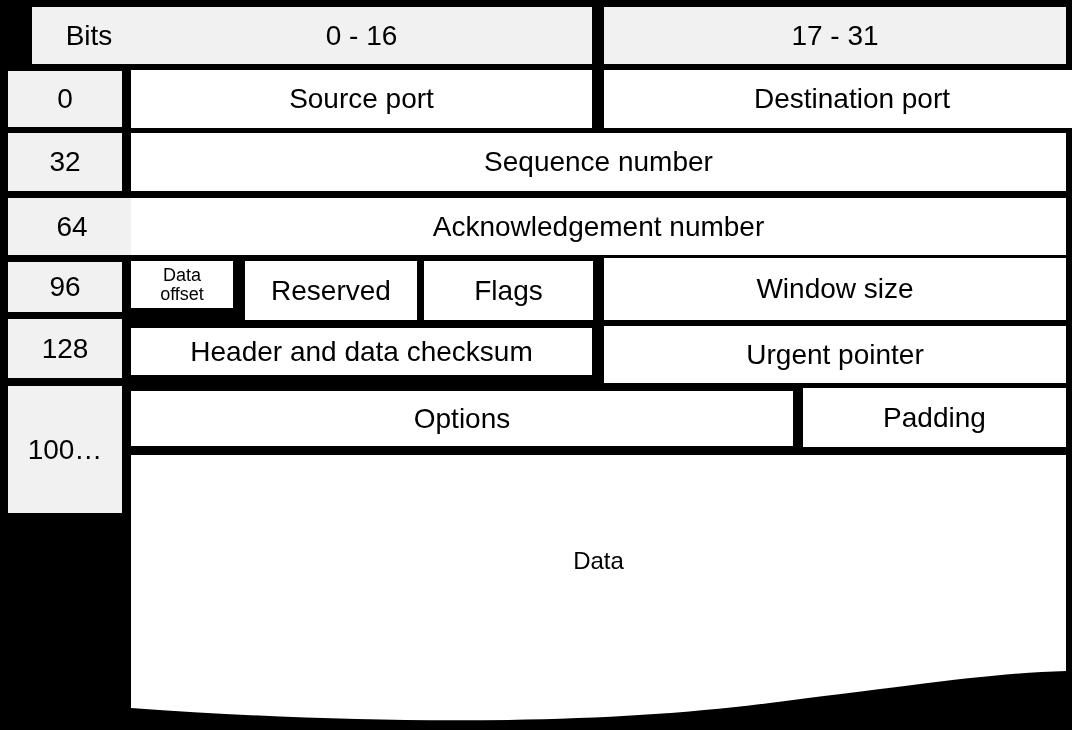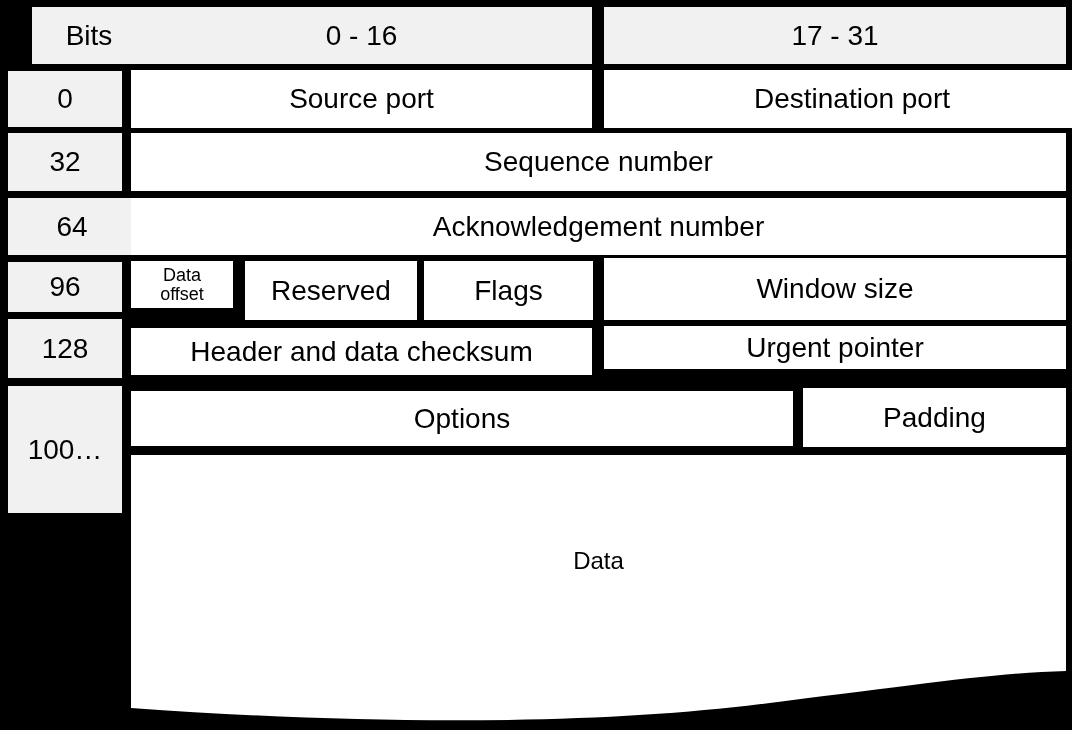--- a/index.html
+++ b/index.html
@@ -46,21 +46,21 @@
   #cell-source   { left: 131px; top: 70px;  width: 461px; height: 58px; }
   #cell-dest     { left: 604px; top: 70px;  width: 462px; height: 58px; padding-left: 17px; }
   #cell-seq      { left: 131px; top: 133px; width: 935px; height: 58px; }
   #cell-ack      { left: 131px; top: 198px; width: 935px; height: 57px; }
   #cell-dataoffset { left: 131px; top: 261px; width: 102px; height: 47px; font-size: 18px; }
   #cell-dataoffset span { display: block; width: 62px; white-space: normal; }
   #cell-reserved { left: 245px; top: 261px; width: 172px; height: 59px; }
   #cell-flags    { left: 424px; top: 261px; width: 169px; height: 59px; }
   #cell-window   { left: 604px; top: 258px; width: 462px; height: 62px; }
   #cell-checksum { left: 131px; top: 328px; width: 461px; height: 47px; }
-  #cell-urgent   { left: 604px; top: 326px; width: 462px; height: 43px; }
+  #cell-urgent   { left: 604px; top: 326px; width: 462px; height: 57px; }
   #cell-options  { left: 131px; top: 391px; width: 662px; height: 55px; }
   #cell-padding  { left: 803px; top: 388px; width: 263px; height: 59px; }
 
   
   #cell-data {
     position: absolute;
     left: 131px;
     top: 455px;
     width: 935px;
     height: 272px;

